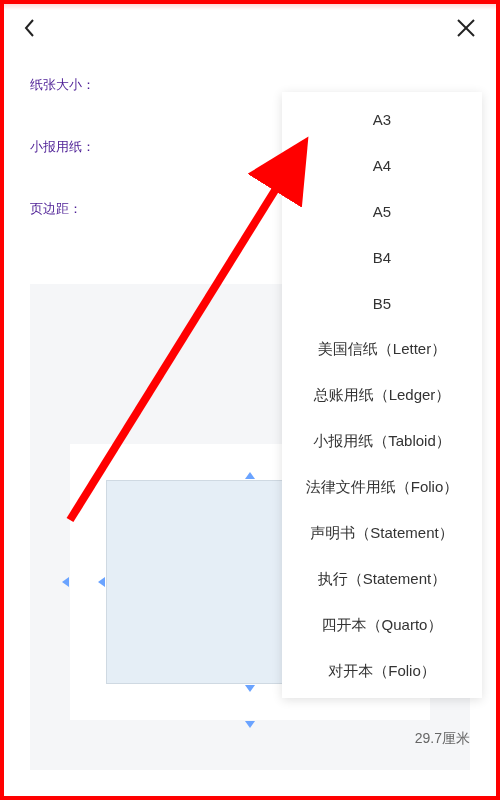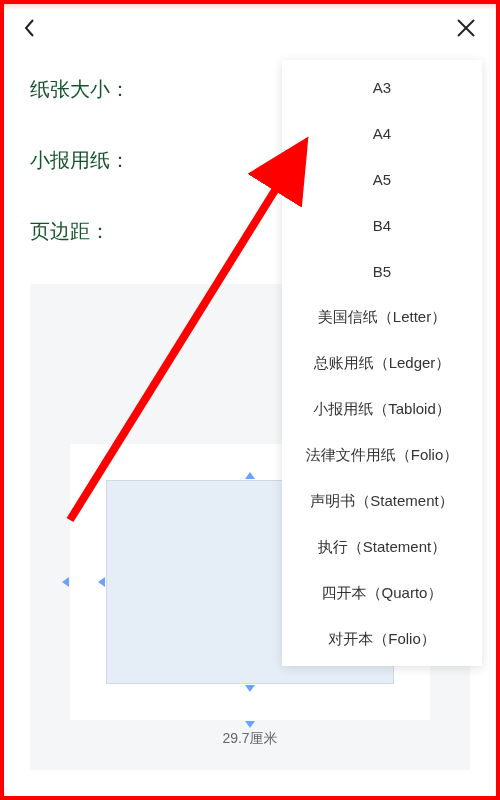--- a/index.html
+++ b/index.html
@@ -51,22 +51,22 @@
     color: #222;
     font-size: 22px;
   }
   .close svg, .back svg { stroke: #222; }
   .content {
     padding: 20px 30px 0 30px;
     position: relative;
     z-index: 1;
   }
   .row {
-    font-size: 20px;
-    color: #14532d;
+    font-size: 13px;
+    color: #4c1d95;
     margin-bottom: 44px;
   }
   .preview-area {
     position: absolute;
     left: 30px; right: 30px;
     top: 284px;
     bottom: 30px;
     background: #f5f6f8;
     z-index: 1;
   }
@@ -80,28 +80,28 @@
     position: absolute;
     left: 36px; right: 36px;
     top: 36px; bottom: 36px;
     background: #e5eef6;
     border: 1px solid #cfd9e2;
   }
   .dim-label {
     position: absolute;
     left: 0; right: 0;
     bottom: 22px;
-    text-align: center;
+    text-align: right;
     font-size: 14px;
     color: #666;
   }
   .dropdown {
     position: absolute;
     right: 18px;
-    top: 60px;
+    top: 92px;
     width: 200px;
     background: #fff;
     box-shadow: 0 2px 10px rgba(0,0,0,0.12);
     z-index: 30;
     padding: 4px 0;
   }
   .dropdown-item {
     height: 46px;
     display: flex;
     align-items: center;

